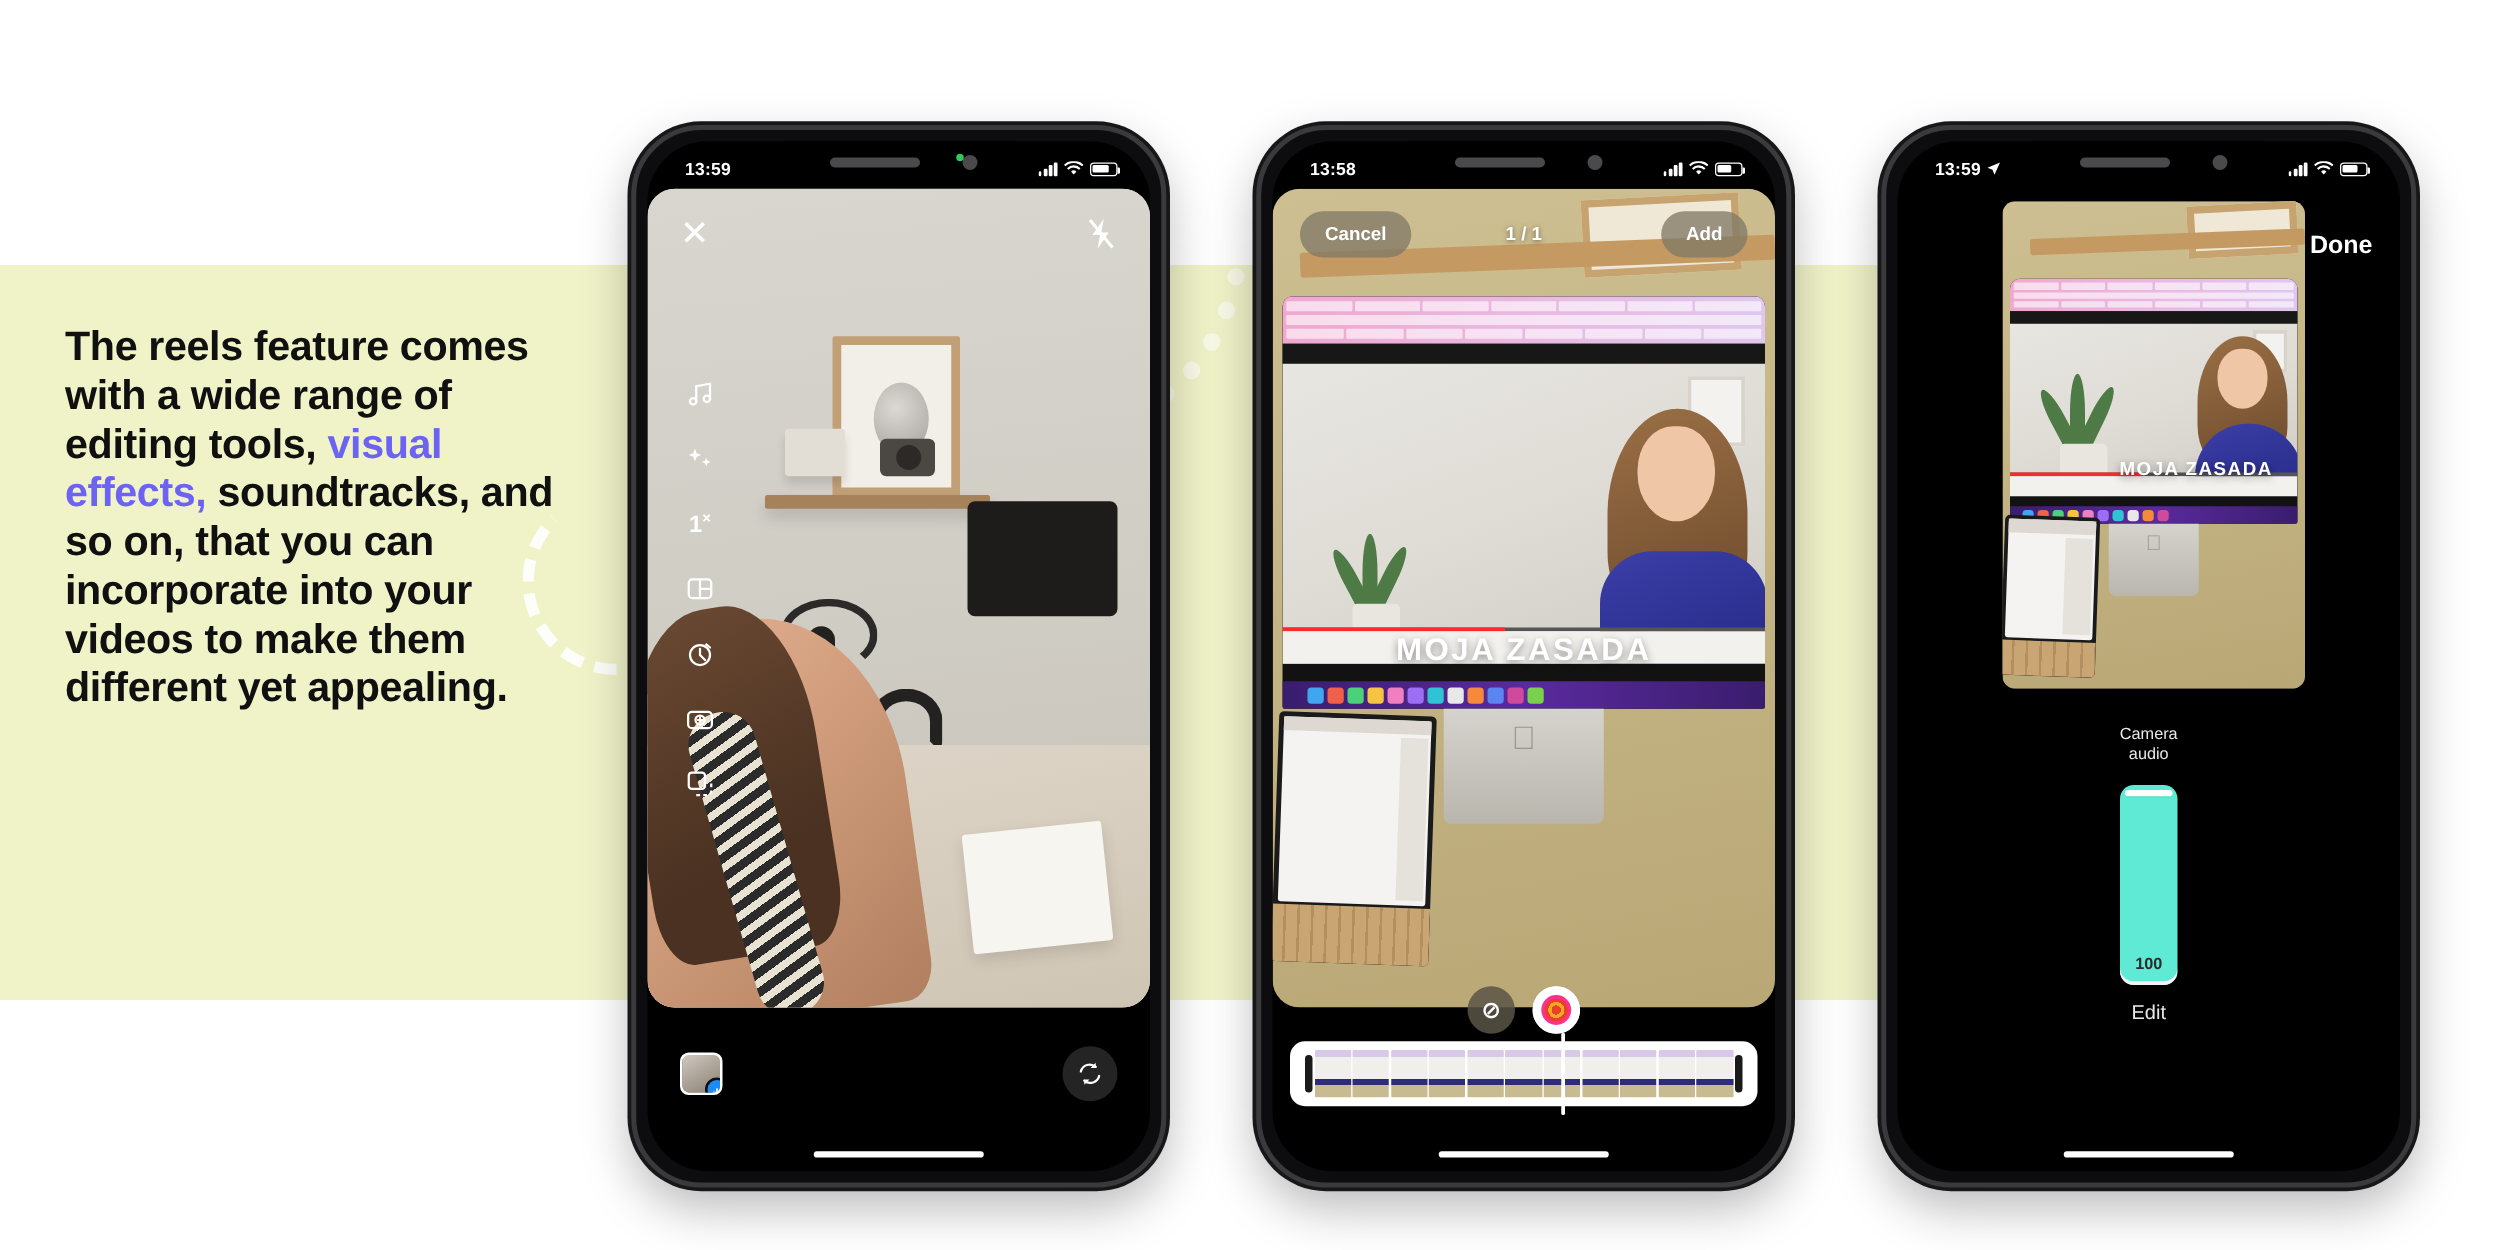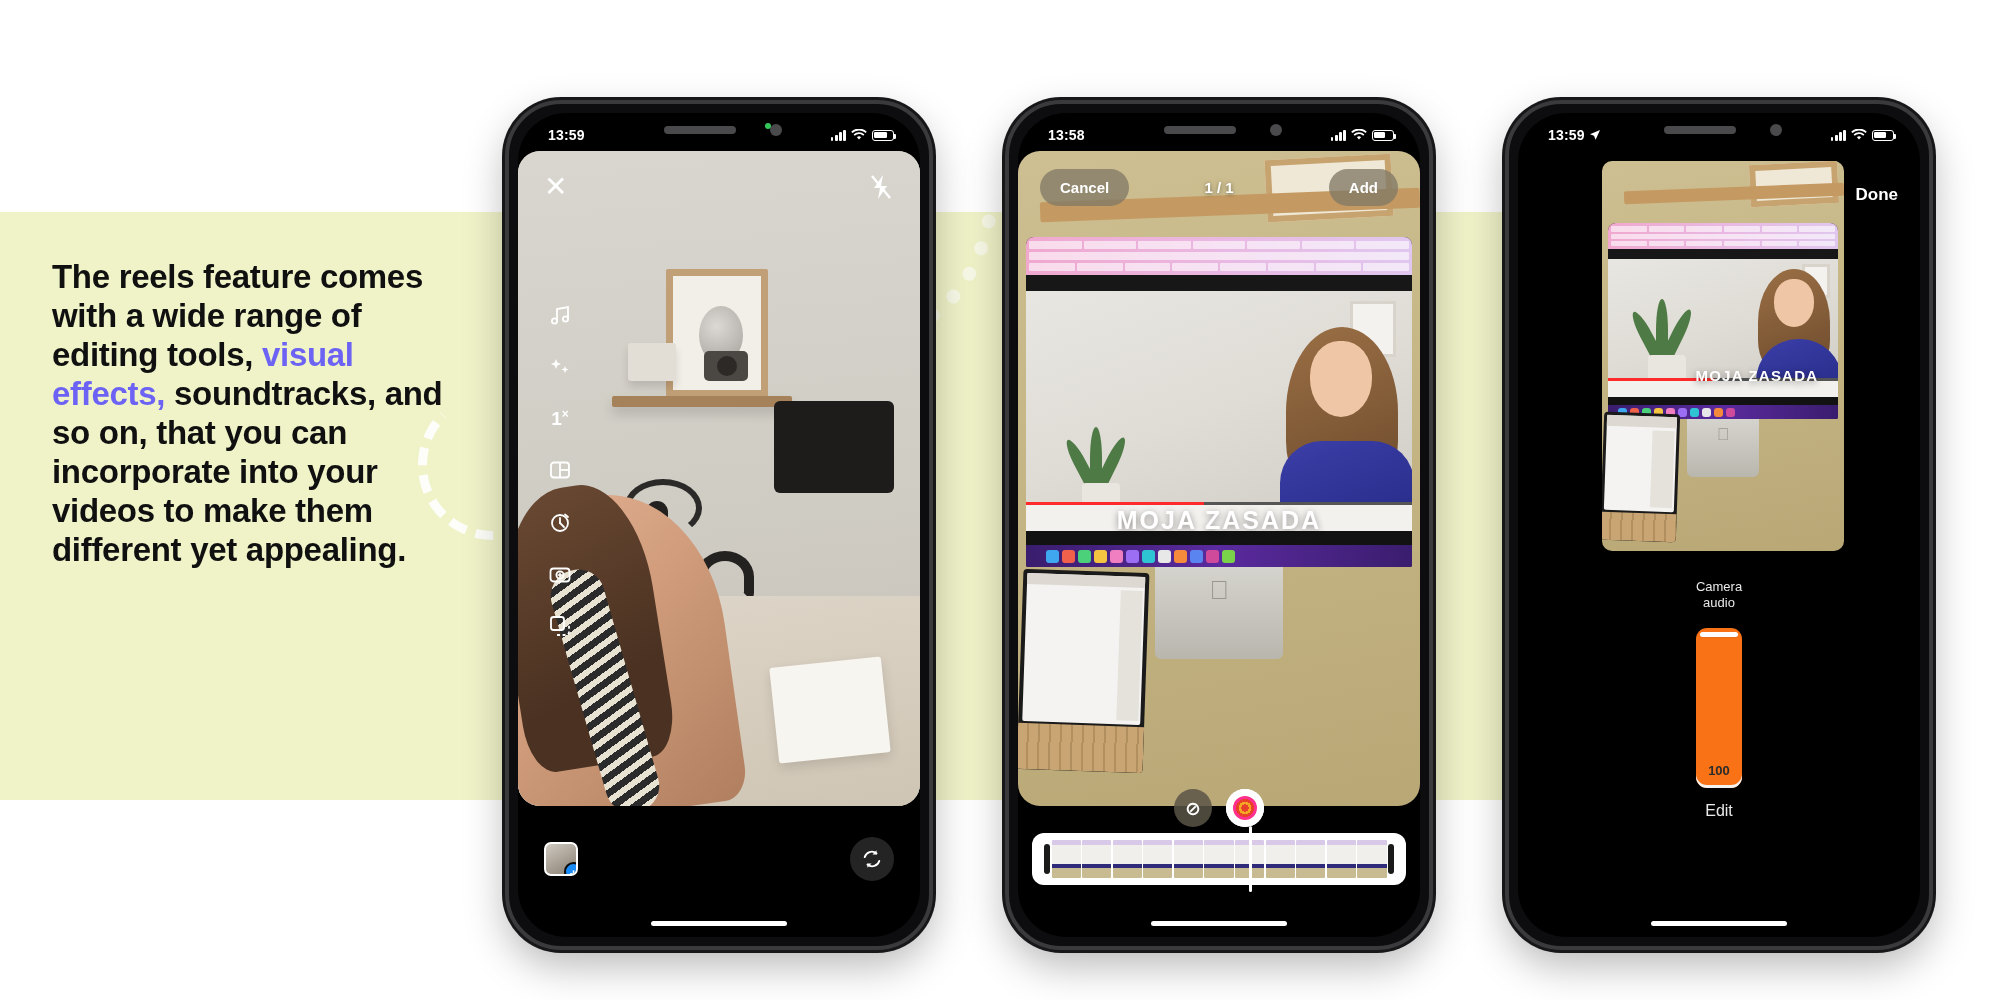--- a/index.html
+++ b/index.html
@@ -422,32 +422,32 @@
     background:#fff; border-radius:2px;
   }
 
   
   .p3-preview {
     position:absolute; left:84px; top:48px; width:242px; height:390px;
     border-radius:10px; overflow:hidden; background:#0b0b0b; z-index:11;
   }
   .p3-done {
     position:absolute; right:22px; top:72px; z-index:15;
-    color:#fff; font-size:17px; font-weight:bold;
+    color:#fff; font-size:20px; font-weight:bold;
   }
   .p3-mixer {
     position:absolute; left:0; right:0; top:466px; z-index:14;
     display:flex; flex-direction:column; align-items:center;
   }
   .mix-label {
     color:#e9e9e9; font-size:13px; line-height:1.25; text-align:center;
     margin-bottom:16px; font-weight:normal;
   }
   .slider-track {
-    width:46px; height:160px; background:#f97316; border-radius:11px;
+    width:46px; height:160px; background:#5eead4; border-radius:11px;
     position:relative; display:flex; align-items:flex-end;
     justify-content:center; padding-bottom:10px;
     box-shadow:0 -3px 0 #f3f3f3 inset;
   }
   .slider-track .val { color:#2b2b2b; font-size:13px; font-weight:bold; }
   .slider-track::before{
     content:""; position:absolute; left:4px; right:4px; top:4px;
     height:5px; background:#fff; border-radius:3px;
     box-shadow:0 1px 0 rgba(0,0,0,.06);
   }

